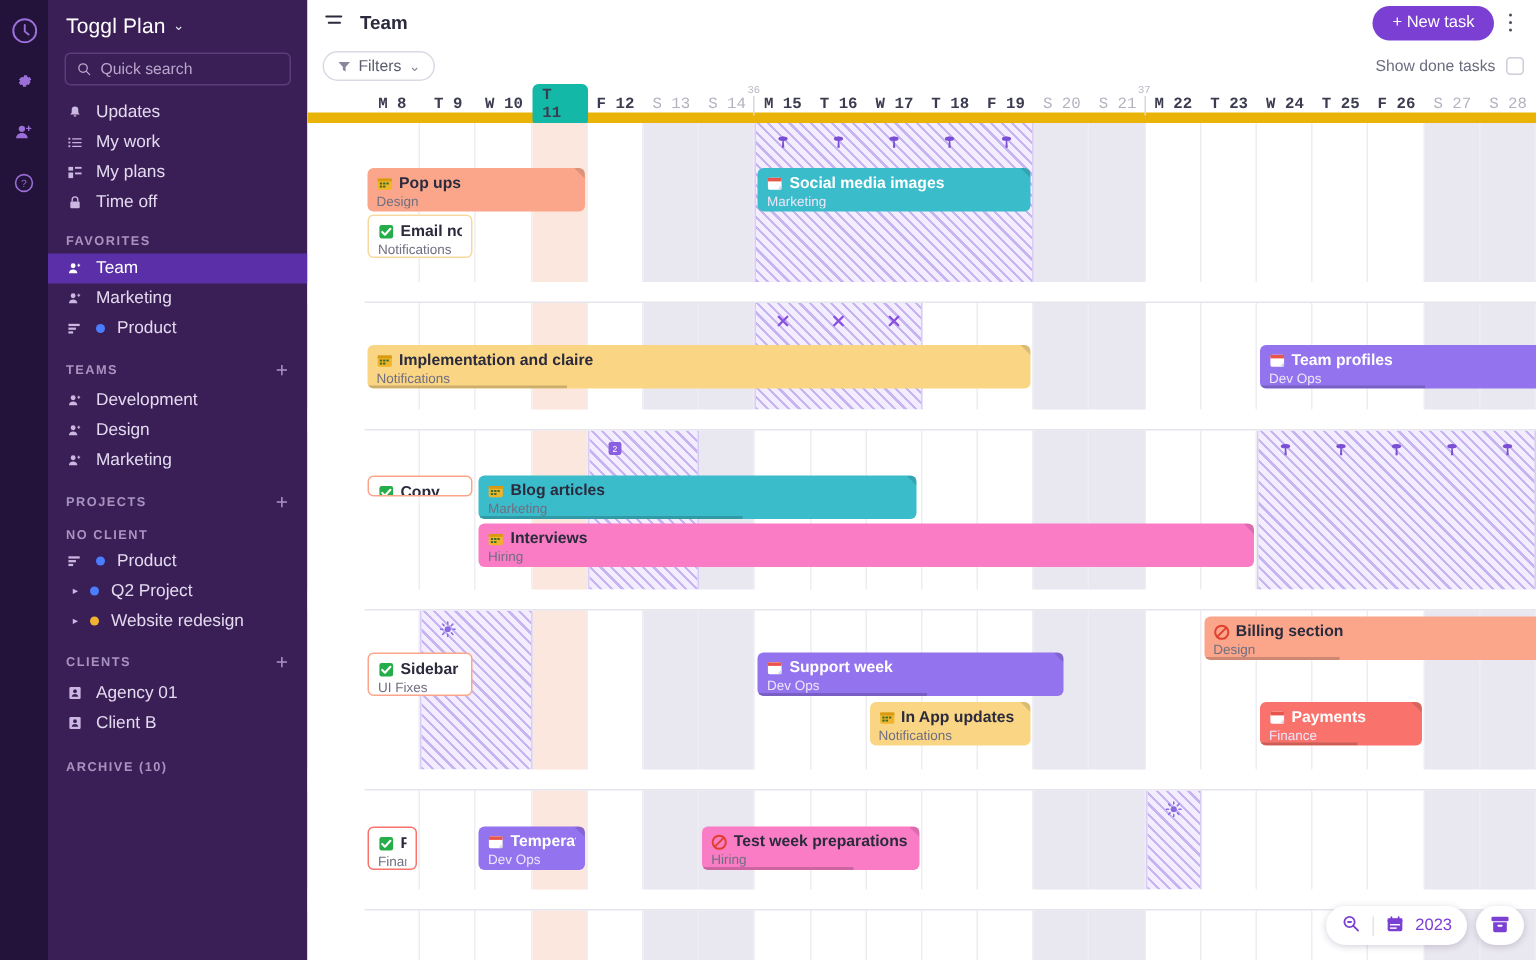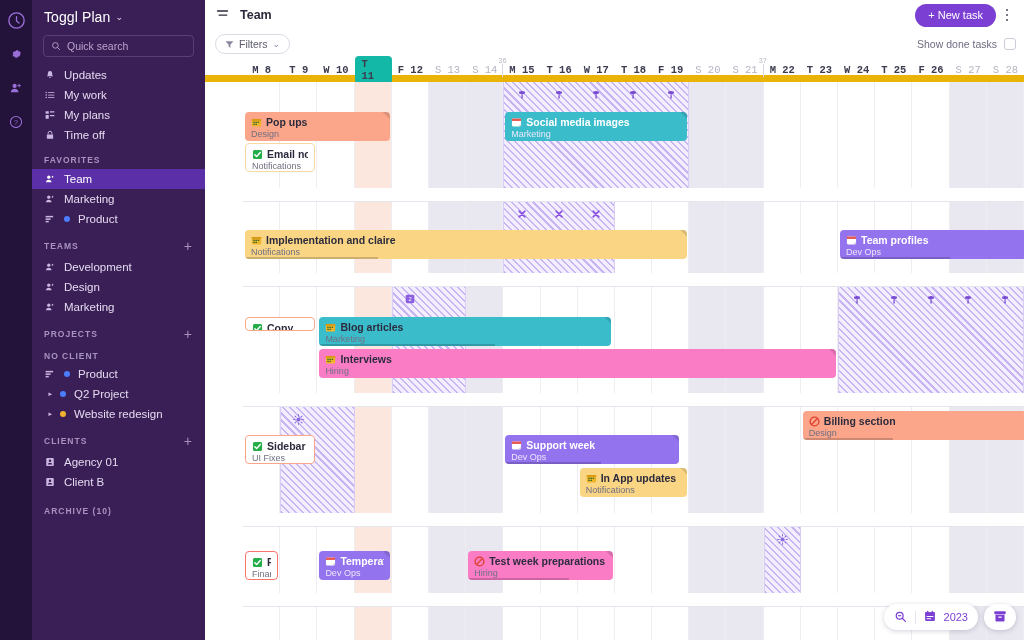--- a/index.html
+++ b/index.html
@@ -710,21 +710,21 @@
               <span class="ti">
                 <svg width="11" height="11" viewBox="0 0 14 14">
                   <rect x="1.2" y="1.2" width="11.6" height="11.6" rx="2" fill="#25ad4a"></rect>
                   <path d="M3.6 7.2l2.3 2.3 4.6-5" fill="none" stroke="#fff" stroke-width="1.8" stroke-linecap="round" stroke-linejoin="round"></path>
                 </svg>
               </span>
               <span>Sidebar</span>
             </div>
             <div class="t2">UI Fixes</div>
           </div>
-          <div class="task light" style="left: 300.333px; width: 174px; top: 353px; height: 29px; background: rgb(148, 116, 238);">
+          <div class="task light" style="left: 300.333px; width: 204px; top: 353px; height: 29px; background: rgb(148, 116, 238);">
             <div class="t1">
               <span class="ti">
                 <svg width="11" height="11" viewBox="0 0 14 14">
                   <rect x="1.2" y="2" width="11.6" height="10" rx="1.4" fill="#fff"></rect>
                   <rect x="1.2" y="2" width="11.6" height="3" fill="#e8554d"></rect>
                   <path d="M9.5 11.6l3.3-3.3v3.3z" fill="#d8d5e0"></path>
                 </svg>
               </span>
               <span>Support week</span>
             </div>
@@ -755,20 +755,35 @@
               <span class="ti">
                 <svg width="11" height="11" viewBox="0 0 14 14">
                   <circle cx="7" cy="7" r="5.6" fill="none" stroke="#e0402f" stroke-width="1.7"></circle>
                   <path d="M3.3 10.7L10.7 3.3" stroke="#e0402f" stroke-width="1.7" stroke-linecap="round"></path>
                 </svg>
               </span>
               <span>Billing section</span>
             </div>
             <div class="t2">Design</div>
             <div class="prog" style="width: 35%;"></div>
+          </div>
+          <div class="task light" style="left: 635.048px; width: 107.571px; top: 386px; height: 29px; background: rgb(249, 115, 108);">
+            <div class="t1">
+              <span class="ti">
+                <svg width="11" height="11" viewBox="0 0 14 14">
+                  <rect x="1.2" y="2" width="11.6" height="10" rx="1.4" fill="#fff"></rect>
+                  <rect x="1.2" y="2" width="11.6" height="3" fill="#e8554d"></rect>
+                  <path d="M9.5 11.6l3.3-3.3v3.3z" fill="#d8d5e0"></path>
+                </svg>
+              </span>
+              <span>Payments</span>
+            </div>
+            <div class="t2">Finance</div>
+            <div class="fold"></div>
+            <div class="prog" style="width: 60%;"></div>
           </div>
           <div class="rowwhite" style="top: 511px; height: 14px;"></div>
           <div class="rowline" style="top: 524px;"></div>
           <div class="avatar" style="top: 453px; background: rgb(246, 217, 138);">👵</div>
           <div class="avname" style="top: 479px;">claire</div>
           <div class="offblock" style="left: 558.667px; width: 37.1905px; top: 445px; height: 66px;"></div>
           <div class="offico" style="left: 558.667px; width: 37.1905px; top: 451px; height: 12px;">
             <svg width="11" height="11" viewBox="0 0 14 14" fill="#8a6ae0">
               <circle cx="7" cy="7" r="2.6"></circle>
               <g stroke="#8a6ae0" stroke-width="1.3" stroke-linecap="round">

